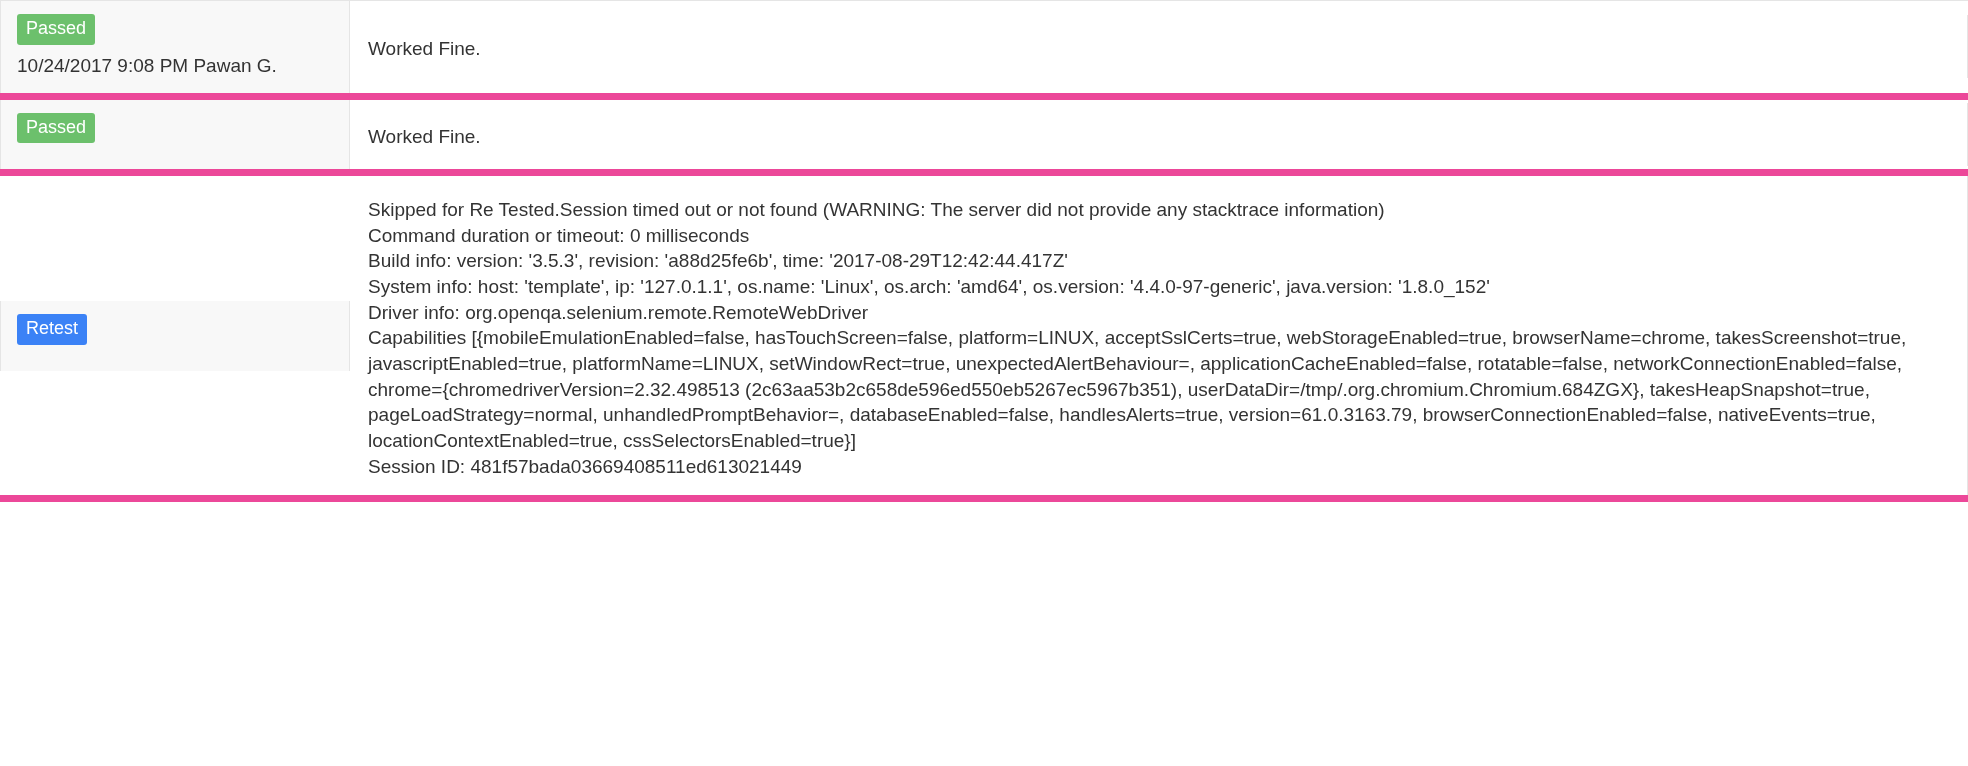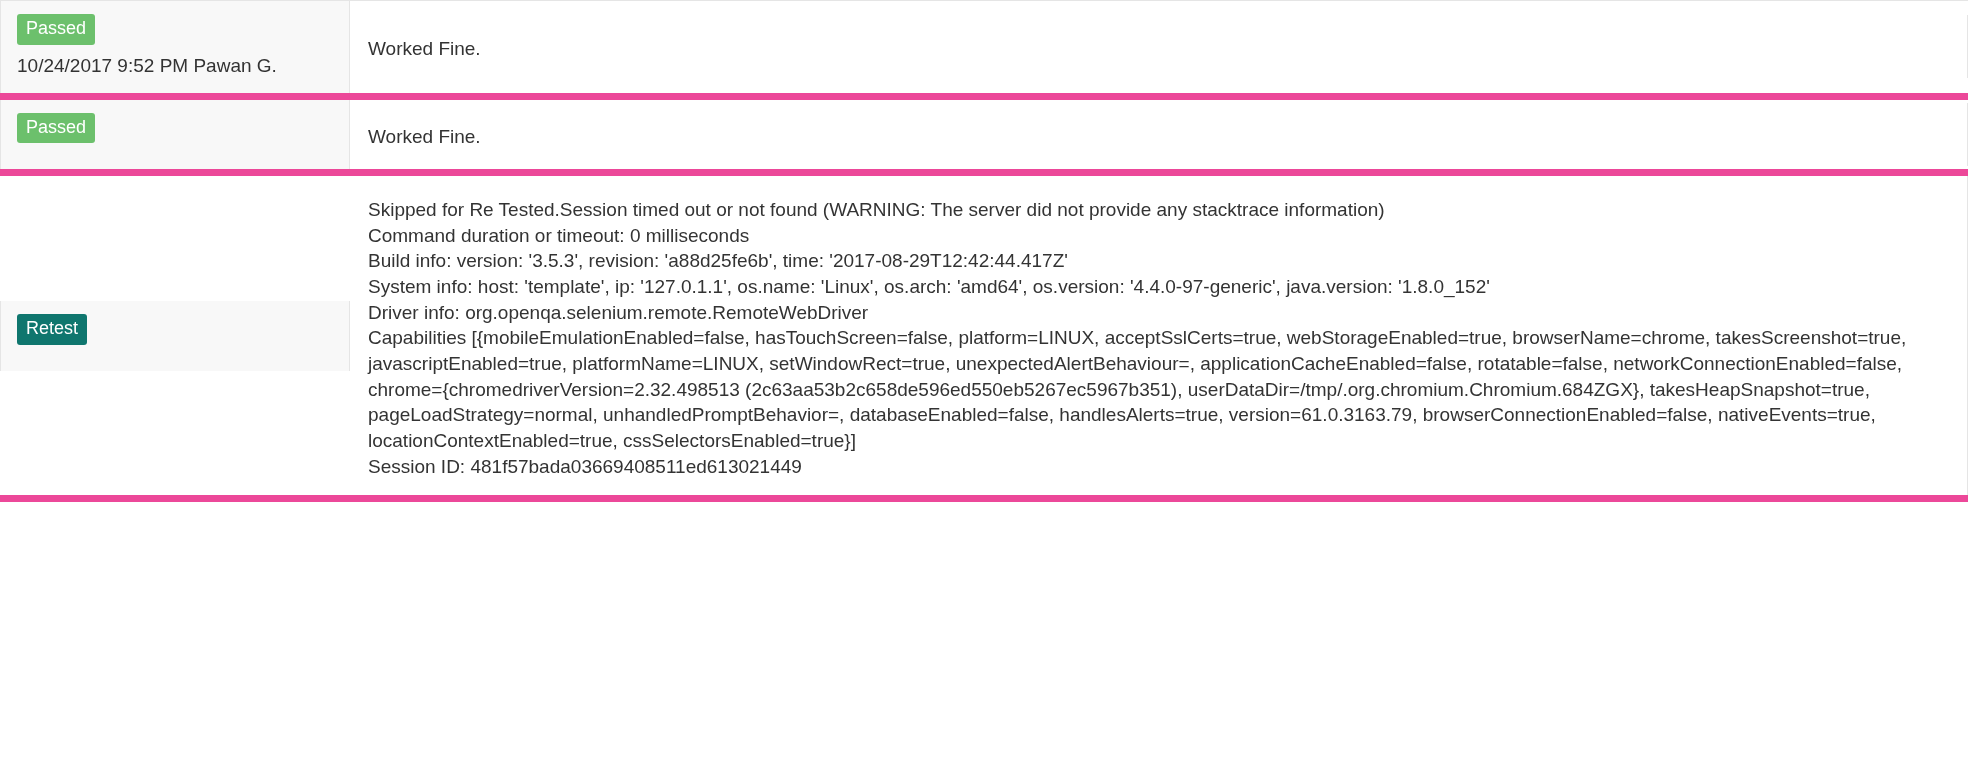--- a/index.html
+++ b/index.html
@@ -44,37 +44,37 @@
     padding: 4px 9px 5px 9px;
     font-size: 18px;
     border-radius: 3px;
     margin-bottom: 10px;
     line-height: 1.2;
   }
   .badge-passed {
     background: #6cc06c;
   }
   .badge-retest {
-    background: #0f766e;
+    background: #3b82f6;
   }
   .meta {
     color: #333;
     font-size: 19px;
   }
 </style>
 </head>
 <body>
 
 <div class="table">
 
   <div class="row">
     <div class="left-cell">
       <span class="badge badge-passed">Passed</span>
       <div class="meta">
-        <span>10/24/2017 9:52 PM</span>
+        <span>10/24/2017 9:08 PM</span>
         <span>Pawan G.</span>
       </div>
     </div>
     <div class="right-cell">Worked Fine.</div>
   </div>
 
   <div class="row">
     <div class="left-cell">
       <span class="badge badge-passed">Passed</span>
     </div>

